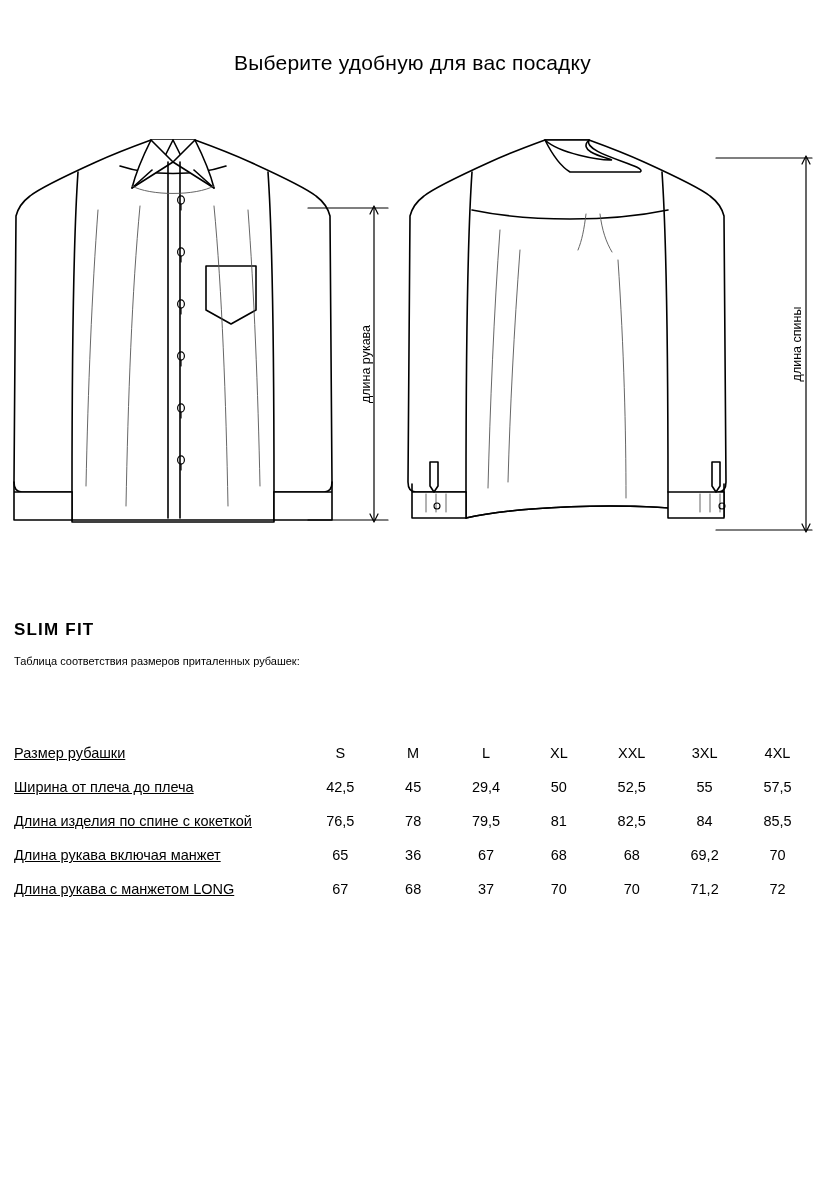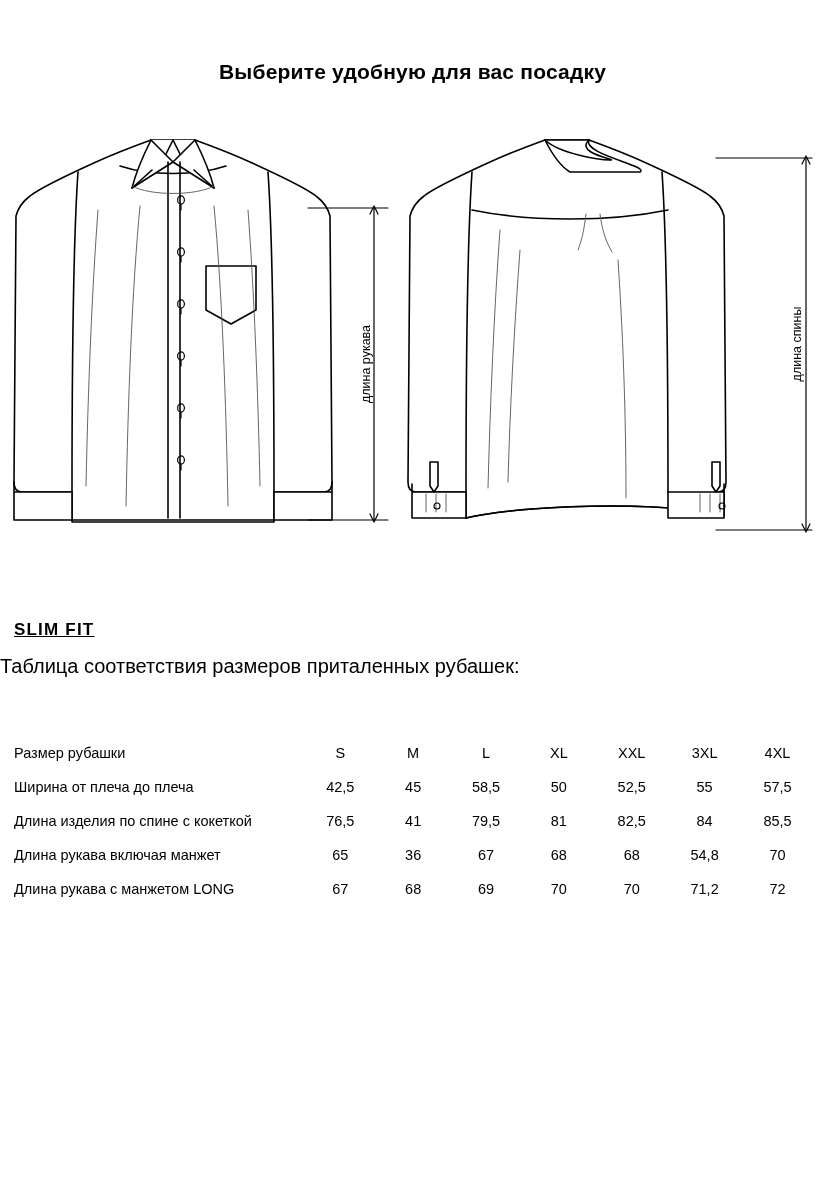--- a/index.html
+++ b/index.html
@@ -15,69 +15,69 @@
     position: relative;
     overflow: hidden;
   }
   .page {
     position: relative;
     width: 825px;
     height: 1200px;
   }
   .title {
     position: absolute;
-    top: 60px;
+    top: 51px;
     left: 0;
     width: 825px;
     text-align: center;
     font-size: 21px;
-    font-weight: bold;
+    font-weight: normal;
     letter-spacing: 0.2px;
   }
   .illustration {
     position: absolute;
     top: 110px;
     left: 0;
     width: 825px;
     height: 450px;
   }
   .fit-name {
     position: absolute;
     top: 620px;
     left: 14px;
     font-size: 17px;
     font-weight: bold;
     letter-spacing: 1.2px;
-    text-decoration: underline;
   }
   .fit-desc {
     position: absolute;
     top: 655px;
-    left: 0;
-    font-size: 20px;
+    left: 14px;
+    font-size: 11px;
   }
   .size-table {
     position: absolute;
     top: 736px;
     left: 14px;
     width: 800px;
     border-collapse: collapse;
     font-size: 14.5px;
   }
   .size-table td, .size-table th {
     padding: 0;
     height: 34px;
     vertical-align: middle;
     font-weight: normal;
     white-space: nowrap;
   }
   .size-table td.rowlabel, .size-table th.rowlabel {
     text-align: left;
     width: 290px;
     padding-left: 0;
+    text-decoration: underline;
   }
   .size-table td.val, .size-table th.val {
     text-align: center;
     width: 73px;
   }
   
   .shirt-svg {
     display: block;
   }
   .dim-label {
@@ -257,51 +257,51 @@
         <th class="val">XXL</th>
         <th class="val">3XL</th>
         <th class="val">4XL</th>
       </tr>
     </thead>
     <tbody>
       <tr>
         <td class="rowlabel">Ширина от плеча до плеча</td>
         <td class="val">42,5</td>
         <td class="val">45</td>
-        <td class="val">58,5</td>
+        <td class="val">29,4</td>
         <td class="val">50</td>
         <td class="val">52,5</td>
         <td class="val">55</td>
         <td class="val">57,5</td>
       </tr>
       <tr>
         <td class="rowlabel">Длина изделия по спине с кокеткой</td>
         <td class="val">76,5</td>
-        <td class="val">41</td>
+        <td class="val">78</td>
         <td class="val">79,5</td>
         <td class="val">81</td>
         <td class="val">82,5</td>
         <td class="val">84</td>
         <td class="val">85,5</td>
       </tr>
       <tr>
         <td class="rowlabel">Длина рукава включая манжет</td>
         <td class="val">65</td>
         <td class="val">36</td>
         <td class="val">67</td>
         <td class="val">68</td>
         <td class="val">68</td>
-        <td class="val">54,8</td>
+        <td class="val">69,2</td>
         <td class="val">70</td>
       </tr>
       <tr>
         <td class="rowlabel">Длина рукава с манжетом LONG</td>
         <td class="val">67</td>
         <td class="val">68</td>
-        <td class="val">69</td>
+        <td class="val">37</td>
         <td class="val">70</td>
         <td class="val">70</td>
         <td class="val">71,2</td>
         <td class="val">72</td>
       </tr>
     </tbody>
   </table>
 
 </div>
 

